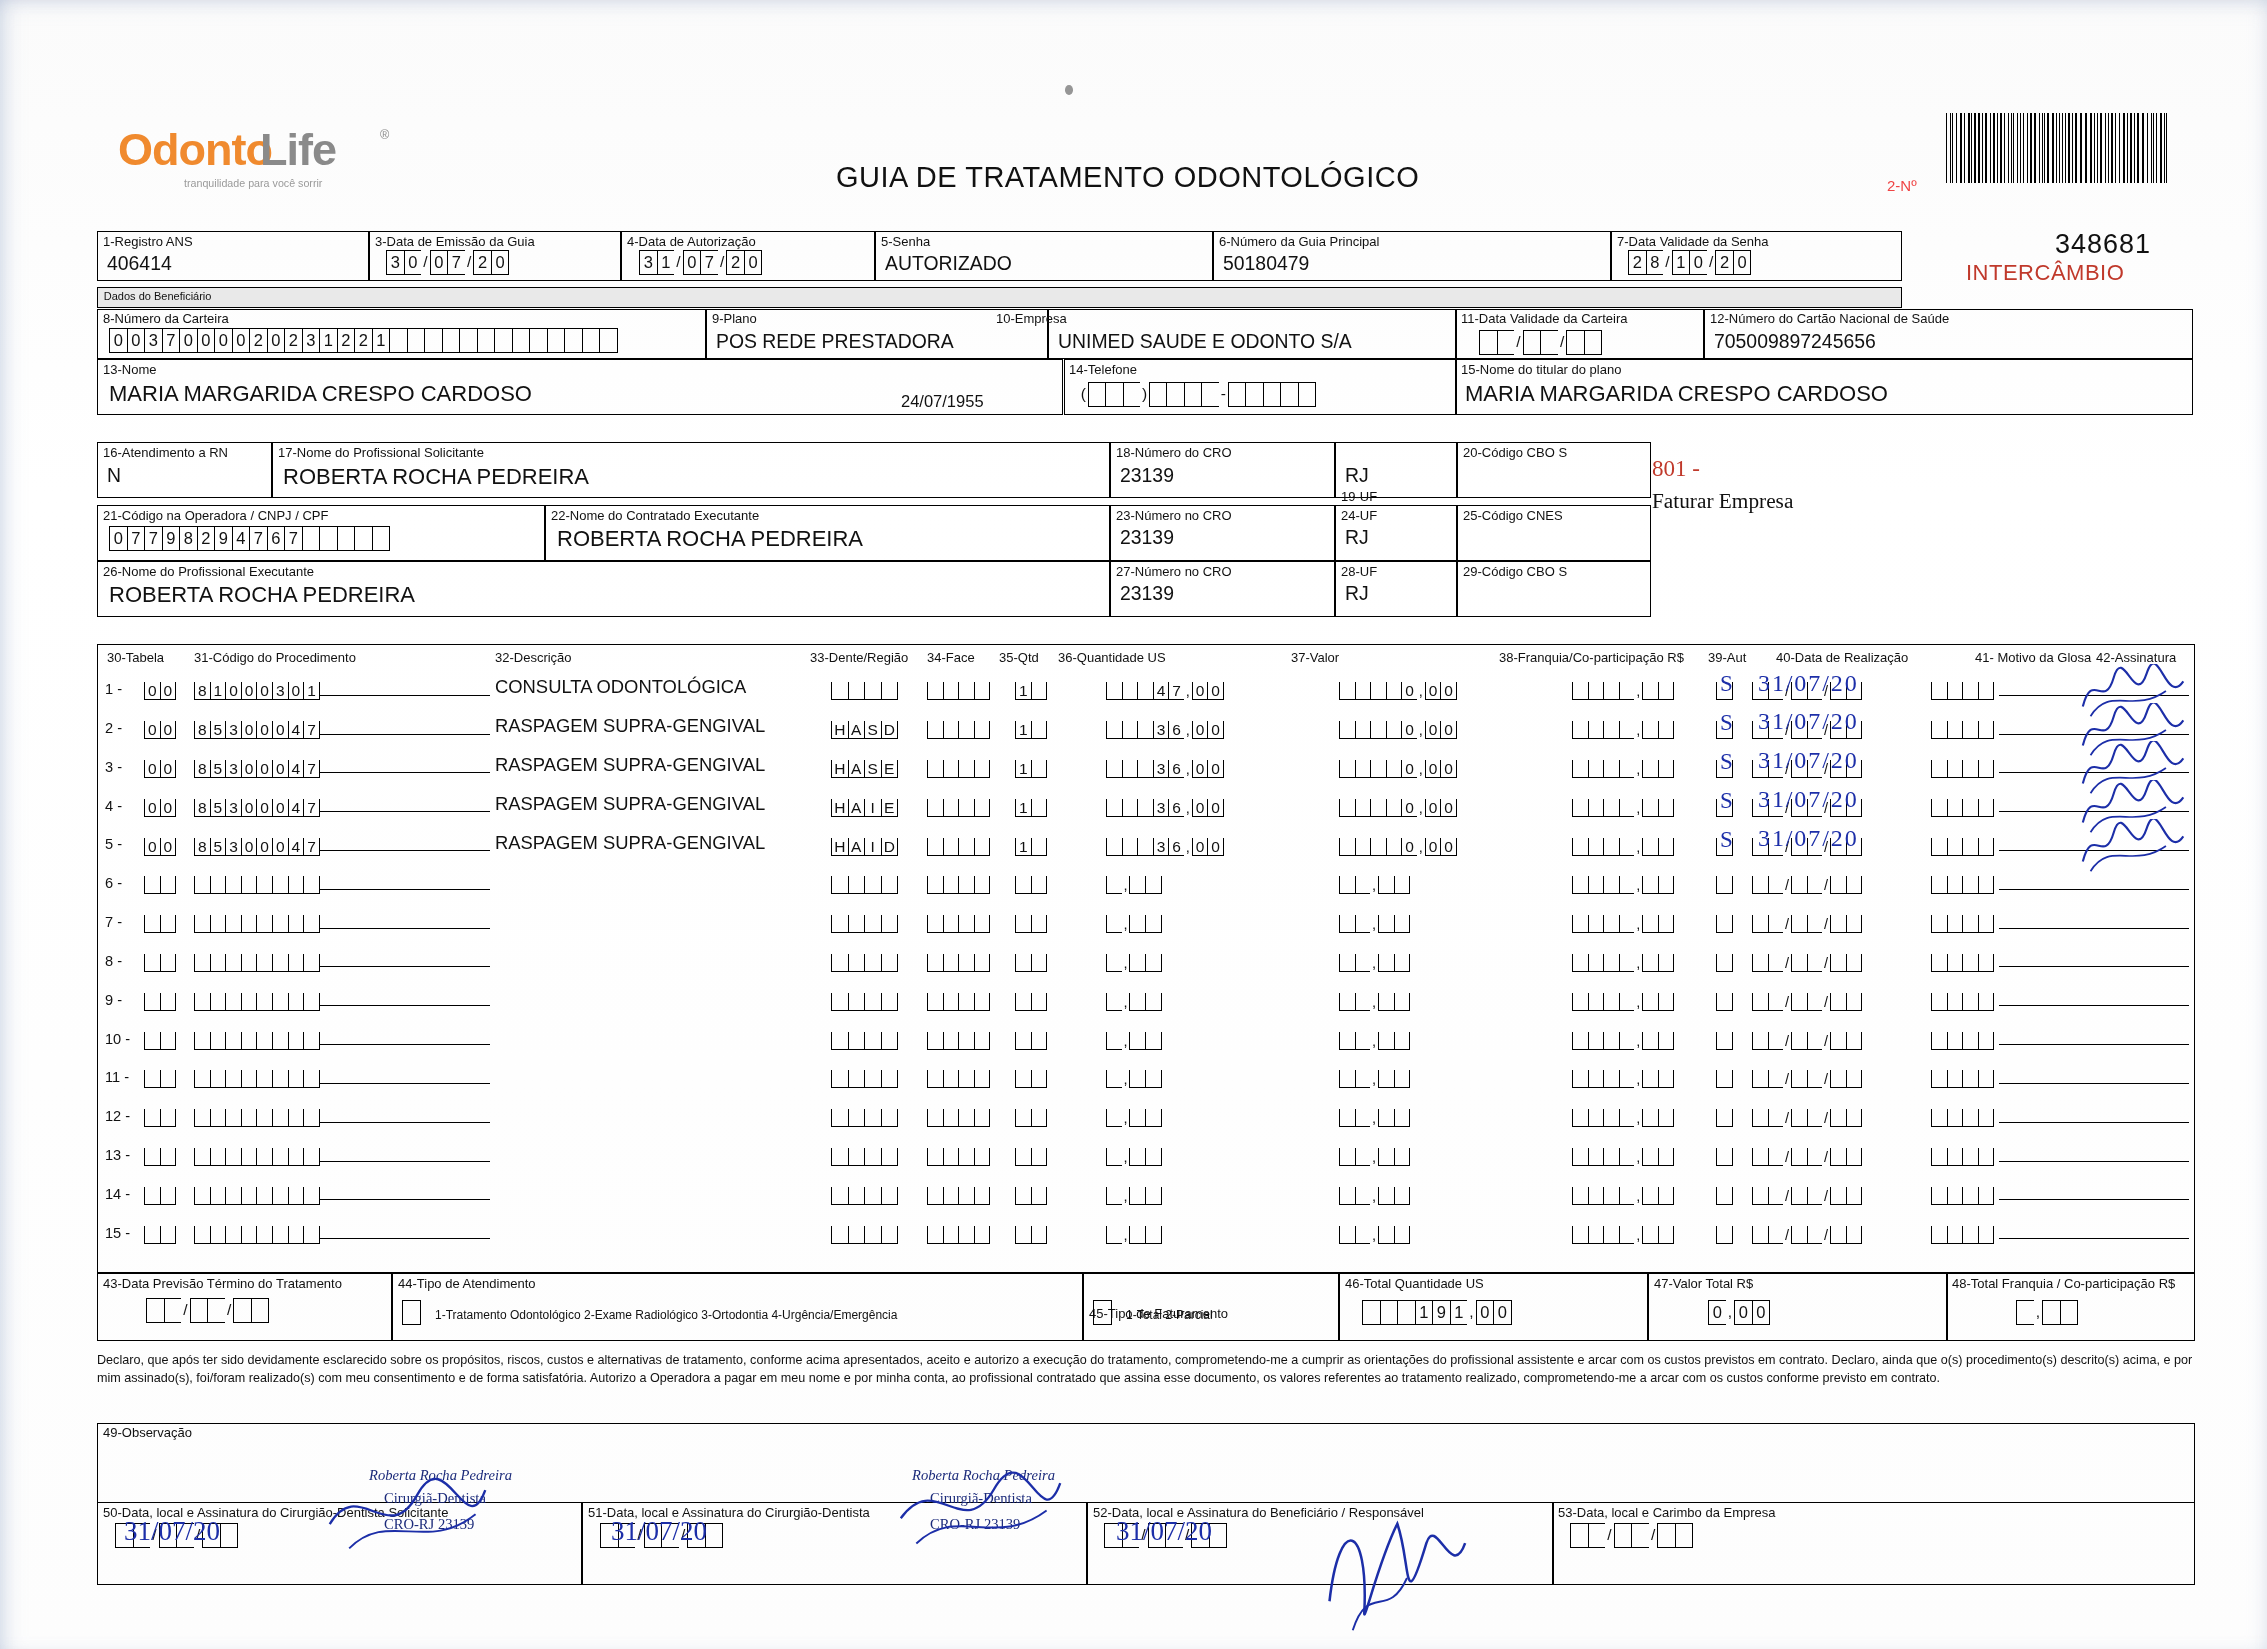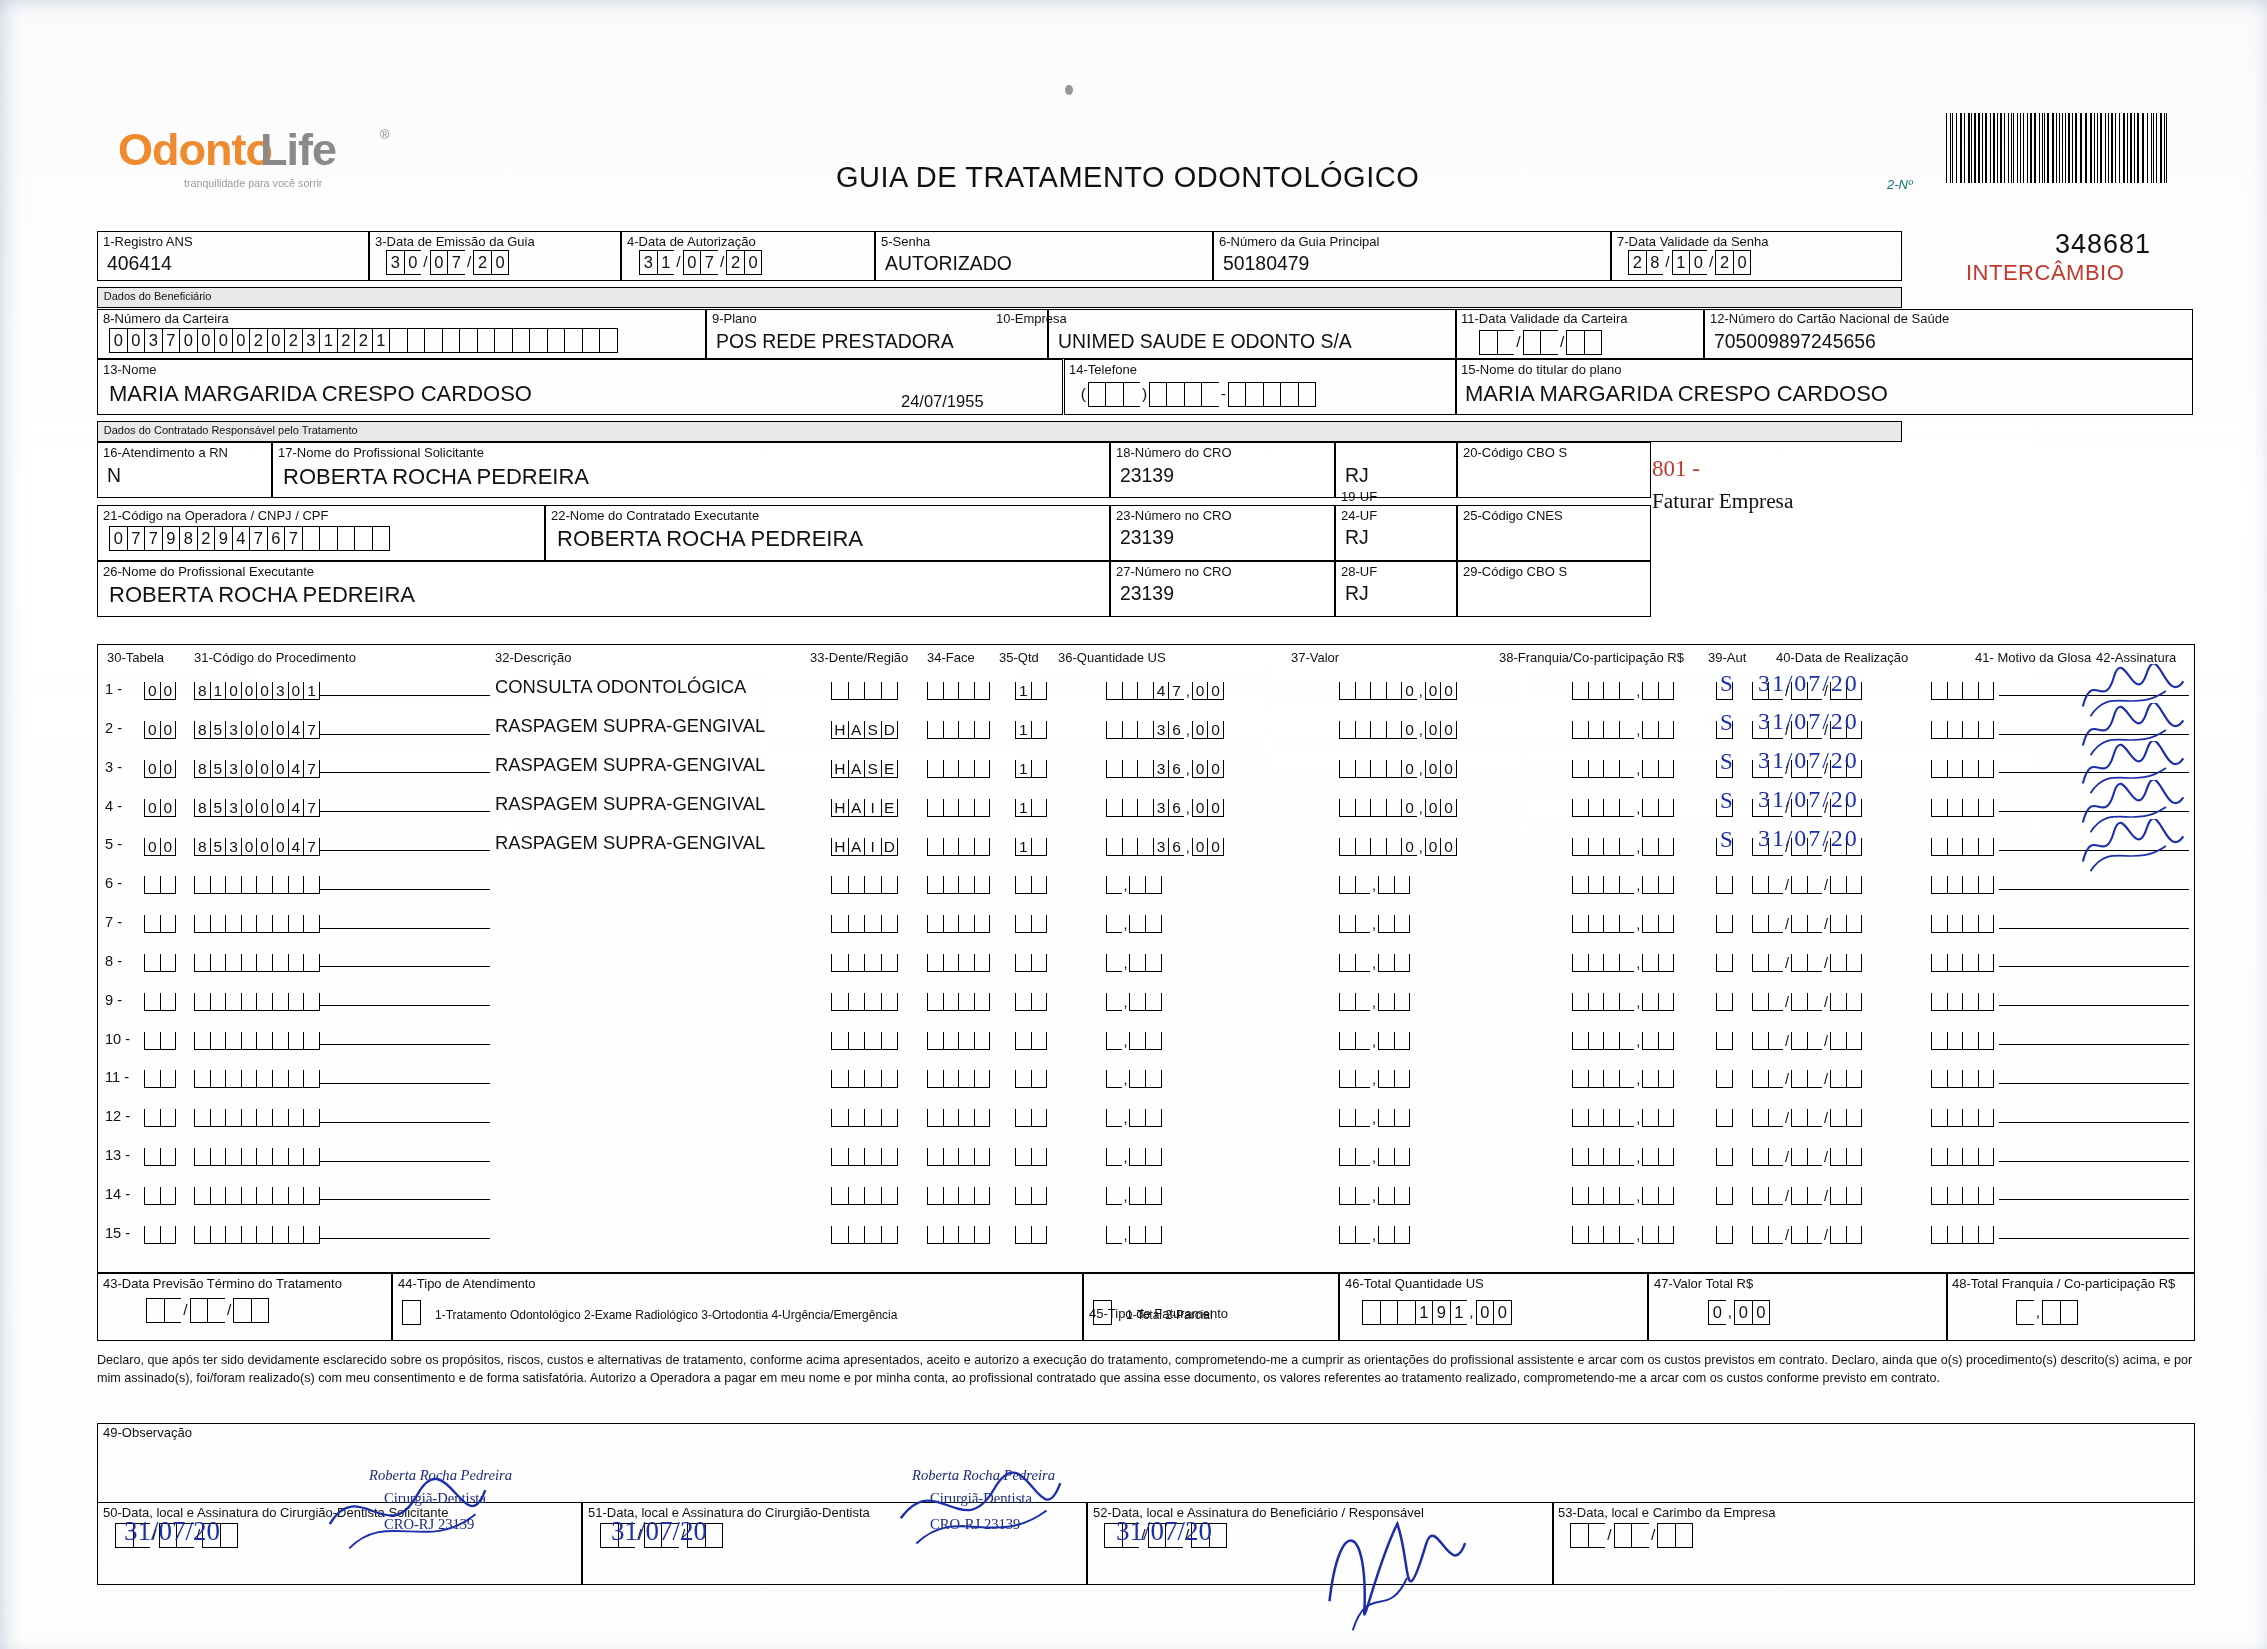--- a/index.html
+++ b/index.html
@@ -115,21 +115,21 @@
       <span style="width: 4.9px; margin-right: 2.9px;"></span>
       <span style="width: 4.9px; margin-right: 2.9px;"></span>
       <span style="width: 1.9px; margin-right: 2.9px;"></span>
       <span style="width: 1.9px; margin-right: 1.9px;"></span>
       <span style="width: 1.9px; margin-right: 1.9px;"></span>
       <span style="width: 1.9px; margin-right: 2.9px;"></span>
       <span style="width: 4.9px; margin-right: 1.9px;"></span>
       <span style="width: 1.9px; margin-right: 1.9px;"></span>
       <span style="width: 1.9px; margin-right: 1.9px;"></span>
     </div>
-  <div class="tiny" style="left:1887px;top:177px;font-size:13px;color:#0f766e;font-style:italic;">2-Nº</div>
+  <div class="tiny" style="left:1887px;top:177px;font-size:15px;color:#ef4444;">2-Nº</div>
   <div style="position:absolute;left:2055px;top:229px;font-size:27px;color:#111;letter-spacing:1px;">348681</div>
   <div style="position:absolute;left:1966px;top:260px;font-size:22px;color:#C0392B;letter-spacing:0.5px;">INTERCÂMBIO</div>
 
   <div class="box" style="left:97px;top:231px;width:272px;height:50px;"></div>
   <div class="lbl" style="left:103px;top:234px;">1-Registro ANS</div>
   <div class="val" style="left:107px;top:252px;">406414</div>
 
   <div class="box" style="left:369px;top:231px;width:252px;height:50px;"></div>
   <div class="lbl" style="left:375px;top:234px;">3-Data de Emissão da Guia</div>
   <div class="comb" id="comb-emissao" style="left:386px;top:250px;">
@@ -260,21 +260,20 @@
       <i></i>
       <i></i>
       <i></i>
       <i></i>
     </div>
 
   <div class="box" style="left:1456px;top:359px;width:737px;height:56px;"></div>
   <div class="lbl" style="left:1461px;top:362px;">15-Nome do titular do plano</div>
   <div class="val" style="left:1465px;top:381px;font-size:22px;">MARIA MARGARIDA CRESPO CARDOSO</div>
 
-  <div class="band" style="left:97px;top:421px;width:1805px;height:21.3px;">Dados do Contratado Responsável pelo Tratamento</div>
 
   <div class="box" style="left:97px;top:442px;width:175px;height:56px;"></div>
   <div class="lbl" style="left:103px;top:445px;">16-Atendimento a RN</div>
   <div class="val" style="left:107px;top:464px;">N</div>
 
   <div class="box" style="left:272px;top:442px;width:838px;height:56px;"></div>
   <div class="lbl" style="left:278px;top:445px;">17-Nome do Profissional Solicitante</div>
   <div class="val" style="left:283px;top:464px;font-size:22px;">ROBERTA ROCHA PEDREIRA</div>
 
   <div class="box" style="left:1110px;top:442px;width:225px;height:56px;"></div>

